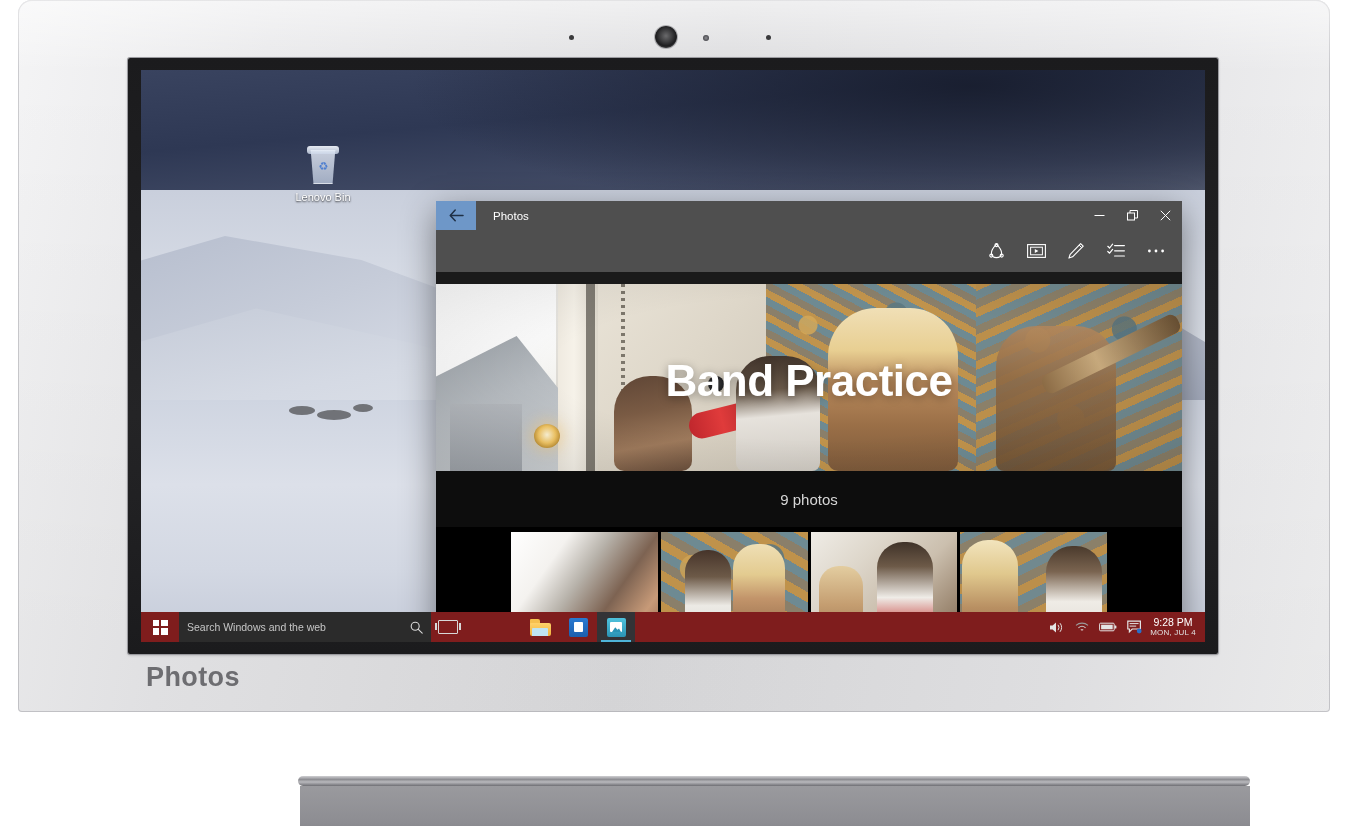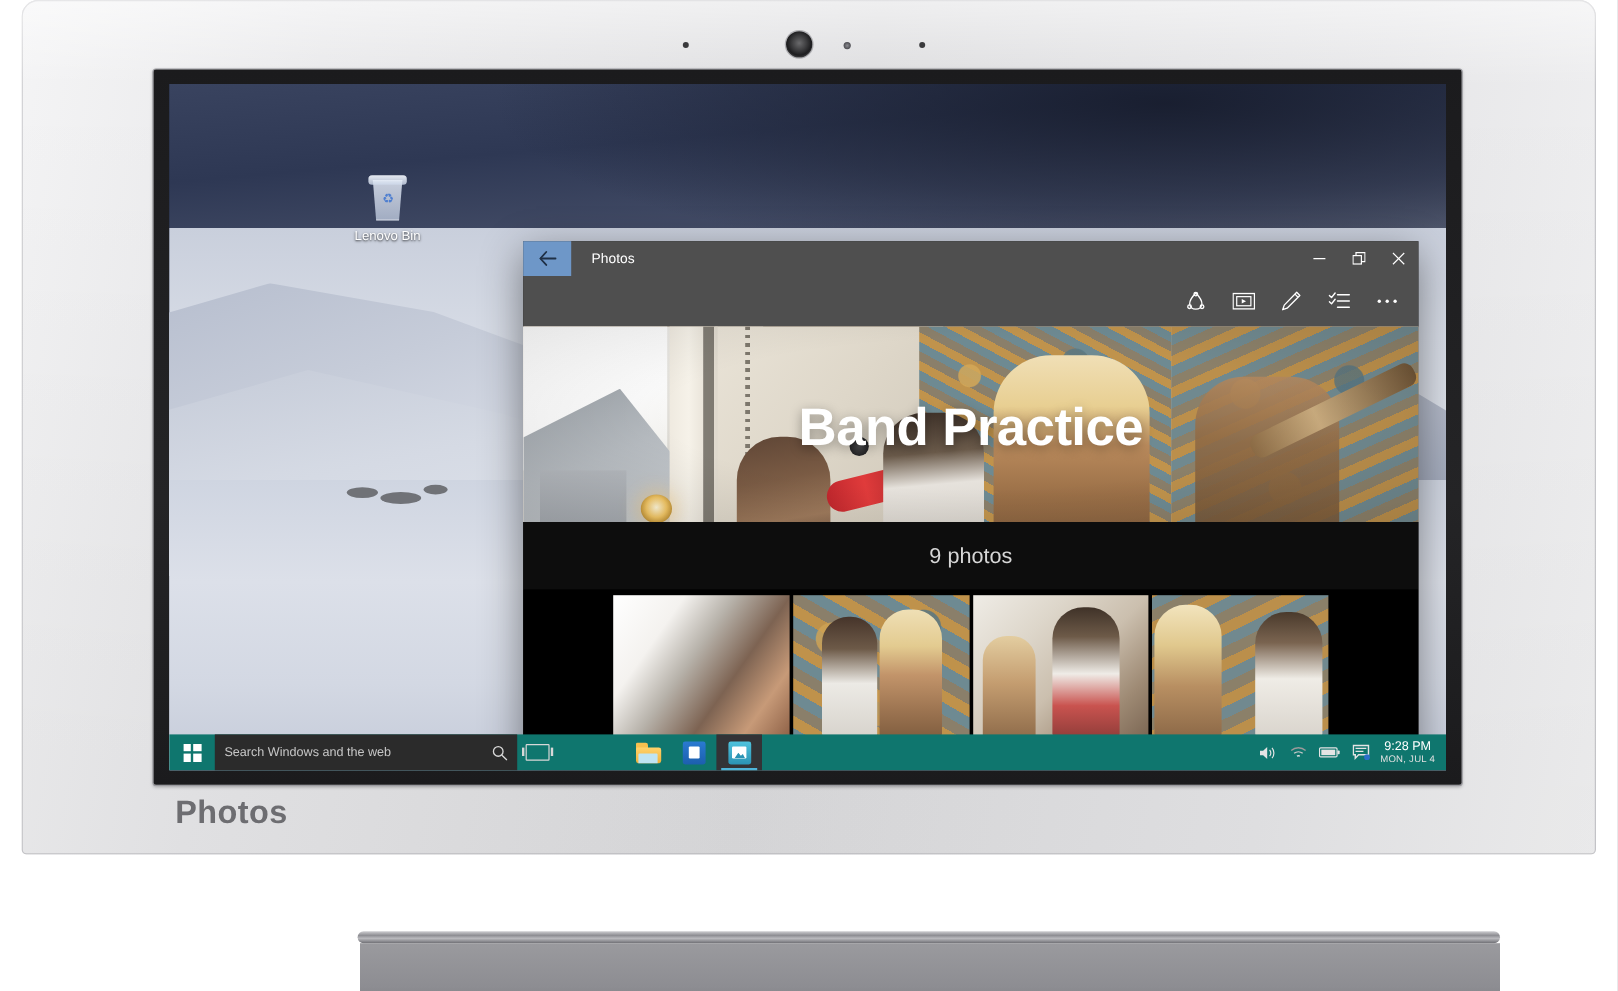--- a/index.html
+++ b/index.html
@@ -88,21 +88,21 @@
     background:#1a1a1a;box-shadow:0 10px 32px rgba(0,0,0,.45);}
   .titlebar{position:relative;height:29px;background:#4f4f4f;display:flex;align-items:center;}
   .backbtn{width:40px;height:29px;background:#6e97c8;display:flex;align-items:center;justify-content:center;color:#1c2a3a;}
   .apptitle{margin-left:17px;color:#ffffff;font-size:11.5px;}
   .wincontrols{position:absolute;right:0;top:0;height:29px;display:flex;}
   .wc{width:33px;height:29px;display:flex;align-items:center;justify-content:center;color:#ffffff;}
 
   .cmdbar{height:42px;background:#4f4f4f;display:flex;align-items:center;justify-content:flex-end;padding-right:6px;}
   .cmdbtn{width:40px;height:40px;display:flex;align-items:center;justify-content:center;color:#ffffff;}
 
-  .hero{position:relative;height:163px;overflow:hidden;background:#cdbda8;}
+  .hero{position:relative;height:187px;overflow:hidden;background:#cdbda8;margin-top:12px;}
   .hero-photo{position:absolute;inset:0;}
   
   .hp-wall{position:absolute;left:0;top:0;width:200px;height:187px;
     background:linear-gradient(120deg,#fdfdfd 0%,#f2f1ee 30%,#d9d6cf 62%,#b9b5ab 100%);}
   .hp-sky{position:absolute;left:0;top:0;width:120px;height:120px;
     background:linear-gradient(150deg,#ffffff 0%,#fbfbfb 60%,#efeee9 100%);}
   .hp-roof{position:absolute;left:0;top:52px;width:130px;height:135px;
     background:linear-gradient(160deg,#9aa0a6 0%,#b7bcc1 45%,#cfd3d6 100%);
     clip-path:polygon(0% 30%, 62% 0%, 100% 46%, 100% 100%, 0% 100%);}
   .hp-door{position:absolute;left:14px;top:120px;width:72px;height:67px;
@@ -151,21 +151,21 @@
     border-radius:8px;transform:rotate(-26deg);}
   .hp-mic{position:absolute;left:272px;top:92px;width:16px;height:16px;border-radius:50%;
     background:radial-gradient(circle,#4a4a4c 0%,#1e1e20 80%);}
   .hero-vign{position:absolute;inset:0;
     background:radial-gradient(ellipse 85% 95% at 50% 45%,rgba(0,0,0,0) 40%,rgba(0,0,0,.16) 100%);}
   .hero-title{position:absolute;left:0;right:0;top:52%;transform:translateY(-50%);
     text-align:center;color:#ffffff;font-size:44px;font-weight:700;letter-spacing:-.5px;
     text-shadow:0 2px 10px rgba(0,0,0,.35);}
 
   .countbar{height:56px;background:#0d0d0d;display:flex;align-items:center;justify-content:center;}
-  .count-txt{color:#d6d6d6;font-size:18px;}
+  .count-txt{color:#d6d6d6;font-size:15px;}
 
   .thumbs{position:relative;height:126px;background:#000000;padding-top:5px;}
   .thumb-row{display:flex;gap:3px;padding:0 75px;}
   .thumb{width:148px;height:121px;overflow:hidden;position:relative;background:#b9ae9c;}
   .t1{background:linear-gradient(125deg,#ffffff 0%,#f4f2ef 26%,#b7b2aa 44%,#7d6352 64%,#c79a78 82%,#8c5f45 100%);}
   .t2{background:
       radial-gradient(circle at 22% 30%,rgba(206,162,84,.85) 0 13px,rgba(0,0,0,0) 14px),
       radial-gradient(circle at 74% 22%,rgba(88,118,130,.85) 0 14px,rgba(0,0,0,0) 15px),
       radial-gradient(circle at 48% 78%,rgba(198,150,76,.8) 0 14px,rgba(0,0,0,0) 15px),
       repeating-linear-gradient(30deg,#6e8a92 0px,#6e8a92 9px,#bf924b 9px,#bf924b 18px,#8a7f6a 18px,#8a7f6a 27px);}
@@ -181,21 +181,21 @@
   .t4{background:
       radial-gradient(circle at 28% 26%,rgba(208,164,86,.85) 0 14px,rgba(0,0,0,0) 15px),
       radial-gradient(circle at 70% 64%,rgba(88,118,130,.82) 0 15px,rgba(0,0,0,0) 16px),
       repeating-linear-gradient(-26deg,#71898f 0px,#71898f 9px,#bb8f4b 9px,#bb8f4b 18px,#8b8069 18px,#8b8069 27px);}
   .t4 .fig-a{position:absolute;left:2px;top:8px;width:56px;height:113px;
     background:linear-gradient(180deg,#f2e4bd 0%,#e0c88d 30%,#b88f62 60%,#8a6746 100%);border-radius:26px 26px 6px 6px;}
   .t4 .fig-b{position:absolute;left:86px;top:14px;width:56px;height:107px;
     background:linear-gradient(180deg,#4a3a2c 0%,#7a6450 24%,#efece6 52%,#d8d3cb 100%);border-radius:26px 26px 6px 6px;}
 
   
-  .taskbar{position:absolute;left:0;bottom:0;width:1064px;height:30px;background:#0f766e;display:flex;align-items:flex-end;margin-top:29px;}
+  .taskbar{position:absolute;left:0;bottom:0;width:1064px;height:30px;background:#7f1d1d;display:flex;align-items:flex-end;margin-top:29px;}
   .start{width:38px;height:30px;display:flex;align-items:center;justify-content:center;}
   .winlogo{width:15px;height:15px;display:grid;grid-template-columns:1fr 1fr;grid-template-rows:1fr 1fr;gap:1.6px;}
   .winlogo i{background:#ffffff;display:block;}
   .searchbox{width:236px;height:30px;background:#2b2b2b;display:flex;align-items:center;padding:0 8px;}
   .search-ph{flex:1;color:#c6c6c6;font-size:10.5px;}
   .tb-icon{width:34px;height:30px;display:flex;align-items:center;justify-content:center;}
   .taskview{width:18px;height:12px;border:1.4px solid #d8d8d8;border-radius:1px;position:relative;}
   .taskview:before{content:"";position:absolute;left:-4px;top:2px;width:2px;height:7px;background:#d8d8d8;}
   .taskview:after{content:"";position:absolute;right:-4px;top:2px;width:2px;height:7px;background:#d8d8d8;}
   .app-slot{width:38px;height:30px;display:flex;align-items:center;justify-content:center;position:relative;}

